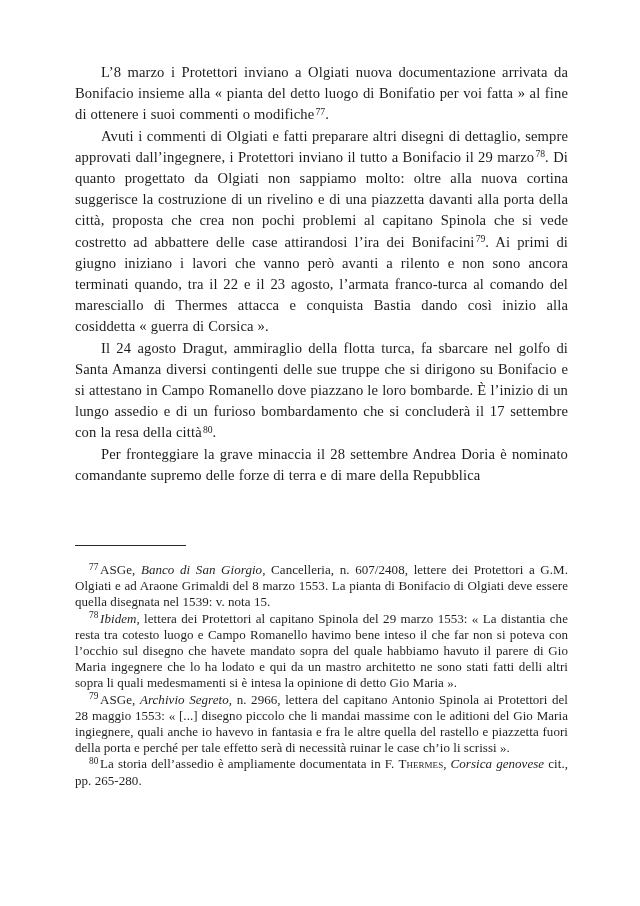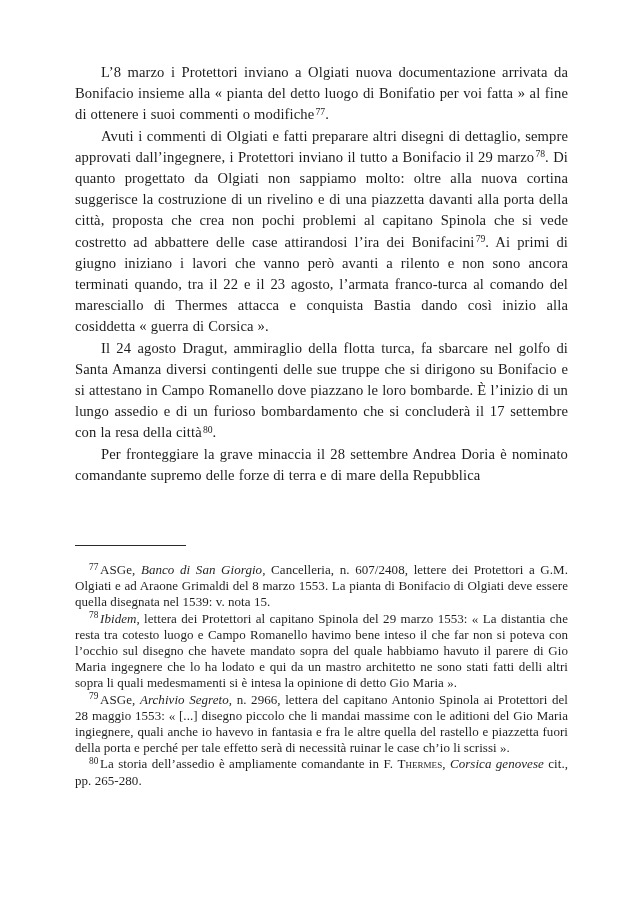--- a/index.html
+++ b/index.html
@@ -126,17 +126,17 @@
       <p class="para"><span>Il 24 agosto Dragut, ammiraglio della flotta turca, fa sbarcare nel golfo di Santa Amanza diversi contingenti delle sue truppe che si dirigono su Bonifacio e si attestano in Campo Romanello dove piazzano le loro bombarde. È l’inizio di un lungo assedio e di un furioso bombardamento che si concluderà il 17 settembre con la resa della città</span><sup class="fnmark">80</sup><span>.</span></p>
       <p class="para"><span>Per fronteggiare la grave minaccia il 28 settembre Andrea Doria è nominato comandante supremo delle forze di terra e di mare della Repubblica</span></p>
     </div>
 
   <div class="fnrule"></div>
 
   <div class="footnotes">
       <p class="fnote"><sup class="fnnum">77</sup><span>ASGe, </span><span class="it">Banco di San Giorgio</span><span>, Cancelleria, n. 607/2408, lettere dei Protettori a G.M. Olgiati e ad Araone Grimaldi del 8 marzo 1553. La pianta di Bonifacio di Olgiati deve essere quella disegnata nel 1539: v. nota 15.</span></p>
       <p class="fnote"><sup class="fnnum">78</sup><span class="it">Ibidem</span><span>, lettera dei Protettori al capitano Spinola del 29 marzo 1553: « La distantia che resta tra cotesto luogo e Campo Romanello havimo bene inteso il che far non si poteva con l’occhio sul disegno che havete mandato sopra del quale habbiamo havuto il parere di Gio Maria ingegnere che lo ha lodato e qui da un mastro architetto ne sono stati fatti delli altri sopra li quali medesmamenti si è intesa la opinione di detto Gio Maria ».</span></p>
       <p class="fnote"><sup class="fnnum">79</sup><span>ASGe, </span><span class="it">Archivio Segreto</span><span>, n. 2966, lettera del capitano Antonio Spinola ai Protettori del 28 maggio 1553: « [...] disegno piccolo che li mandai massime con le aditioni del Gio Maria ingiegnere, quali anche io havevo in fantasia e fra le altre quella del rastello e piazzetta fuori della porta e perché per tale effetto serà di necessità ruinar le case ch’io li scrissi ».</span></p>
-      <p class="fnote"><sup class="fnnum">80</sup><span>La storia dell’assedio è ampliamente comandante in F. </span><span class="sc">Thermes</span><span>, </span><span class="it">Corsica genovese</span><span> cit., pp. 265-280.</span></p>
+      <p class="fnote"><sup class="fnnum">80</sup><span>La storia dell’assedio è ampliamente documentata in F. </span><span class="sc">Thermes</span><span>, </span><span class="it">Corsica genovese</span><span> cit., pp. 265-280.</span></p>
     </div>
 
 
 </div>
 
 </body></html>

